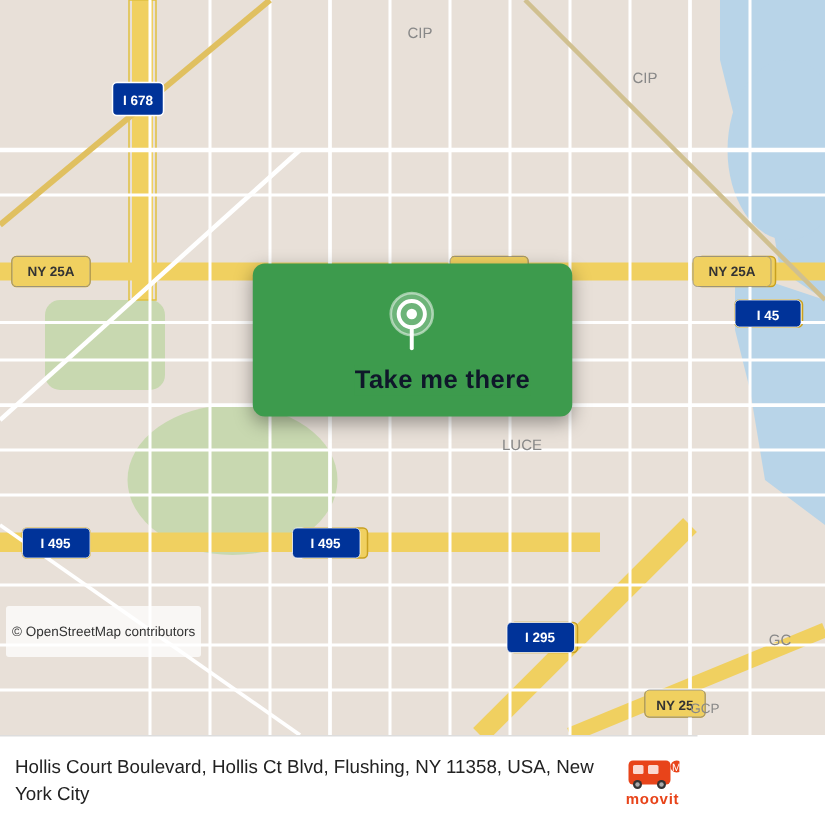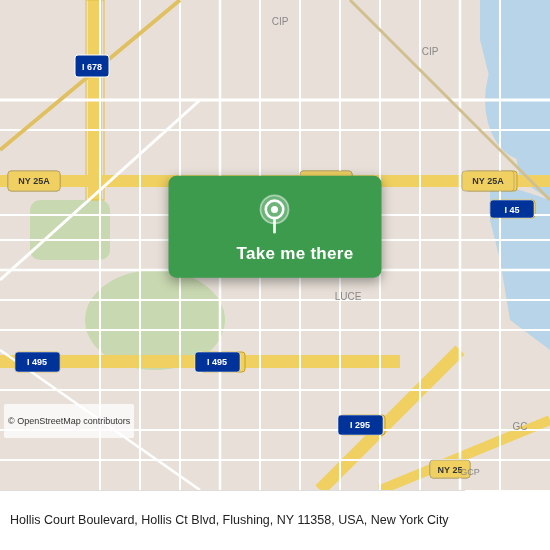--- a/index.html
+++ b/index.html
@@ -51,21 +51,21 @@
       box-shadow: 0 4px 12px rgba(0,0,0,0.35);
     }
 
     #pin-icon {
       width: 42px;
       height: 42px;
     }
 
     #take-me-there-btn {
       background-color: #3d9b4d;
-      color: #ffffff;
+      color: #0f172a;
       border: none;
       font-size: 17px;
       font-weight: 600;
       cursor: pointer;
       letter-spacing: 0.3px;
       padding: 0;
       font-family: Arial, sans-serif;
       margin-left: 40px;
     }
 
@@ -238,13 +238,32 @@
         <path d="M21,28 L21,44" stroke="white" stroke-width="3" stroke-linecap="round"></path>
         <circle cx="21" cy="18" r="16" fill="none" stroke="white" stroke-width="2" opacity="0.5"></circle>
       </svg>
       <button id="take-me-there-btn">Take me there</button>
     </div>
   </div>
 </div>
 
 <div id="bottom-bar">
   <span id="address-text">Hollis Court Boulevard, Hollis Ct Blvd, Flushing, NY 11358, USA, New York City</span>
+  <div id="moovit-logo">
+
+    <svg id="moovit-bus-icon" viewBox="0 0 36 24" xmlns="http://www.w3.org/2000/svg">
+
+      <rect x="2" y="4" width="28" height="16" rx="3" fill="#e8441a"></rect>
+
+      <rect x="5" y="7" width="7" height="6" rx="1" fill="white" opacity="0.8"></rect>
+      <rect x="15" y="7" width="7" height="6" rx="1" fill="white" opacity="0.8"></rect>
+
+      <circle cx="8" cy="20" r="3" fill="#333"></circle>
+      <circle cx="8" cy="20" r="1.5" fill="#aaa"></circle>
+      <circle cx="24" cy="20" r="3" fill="#333"></circle>
+      <circle cx="24" cy="20" r="1.5" fill="#aaa"></circle>
+
+      <circle cx="34" cy="8" r="4" fill="#e8441a"></circle>
+      <text x="34" y="11" font-size="7" fill="white" text-anchor="middle" font-family="Arial">M</text>
+    </svg>
+    <span id="moovit-text">moovit</span>
+  </div>
 </div>
 
 </body></html>

